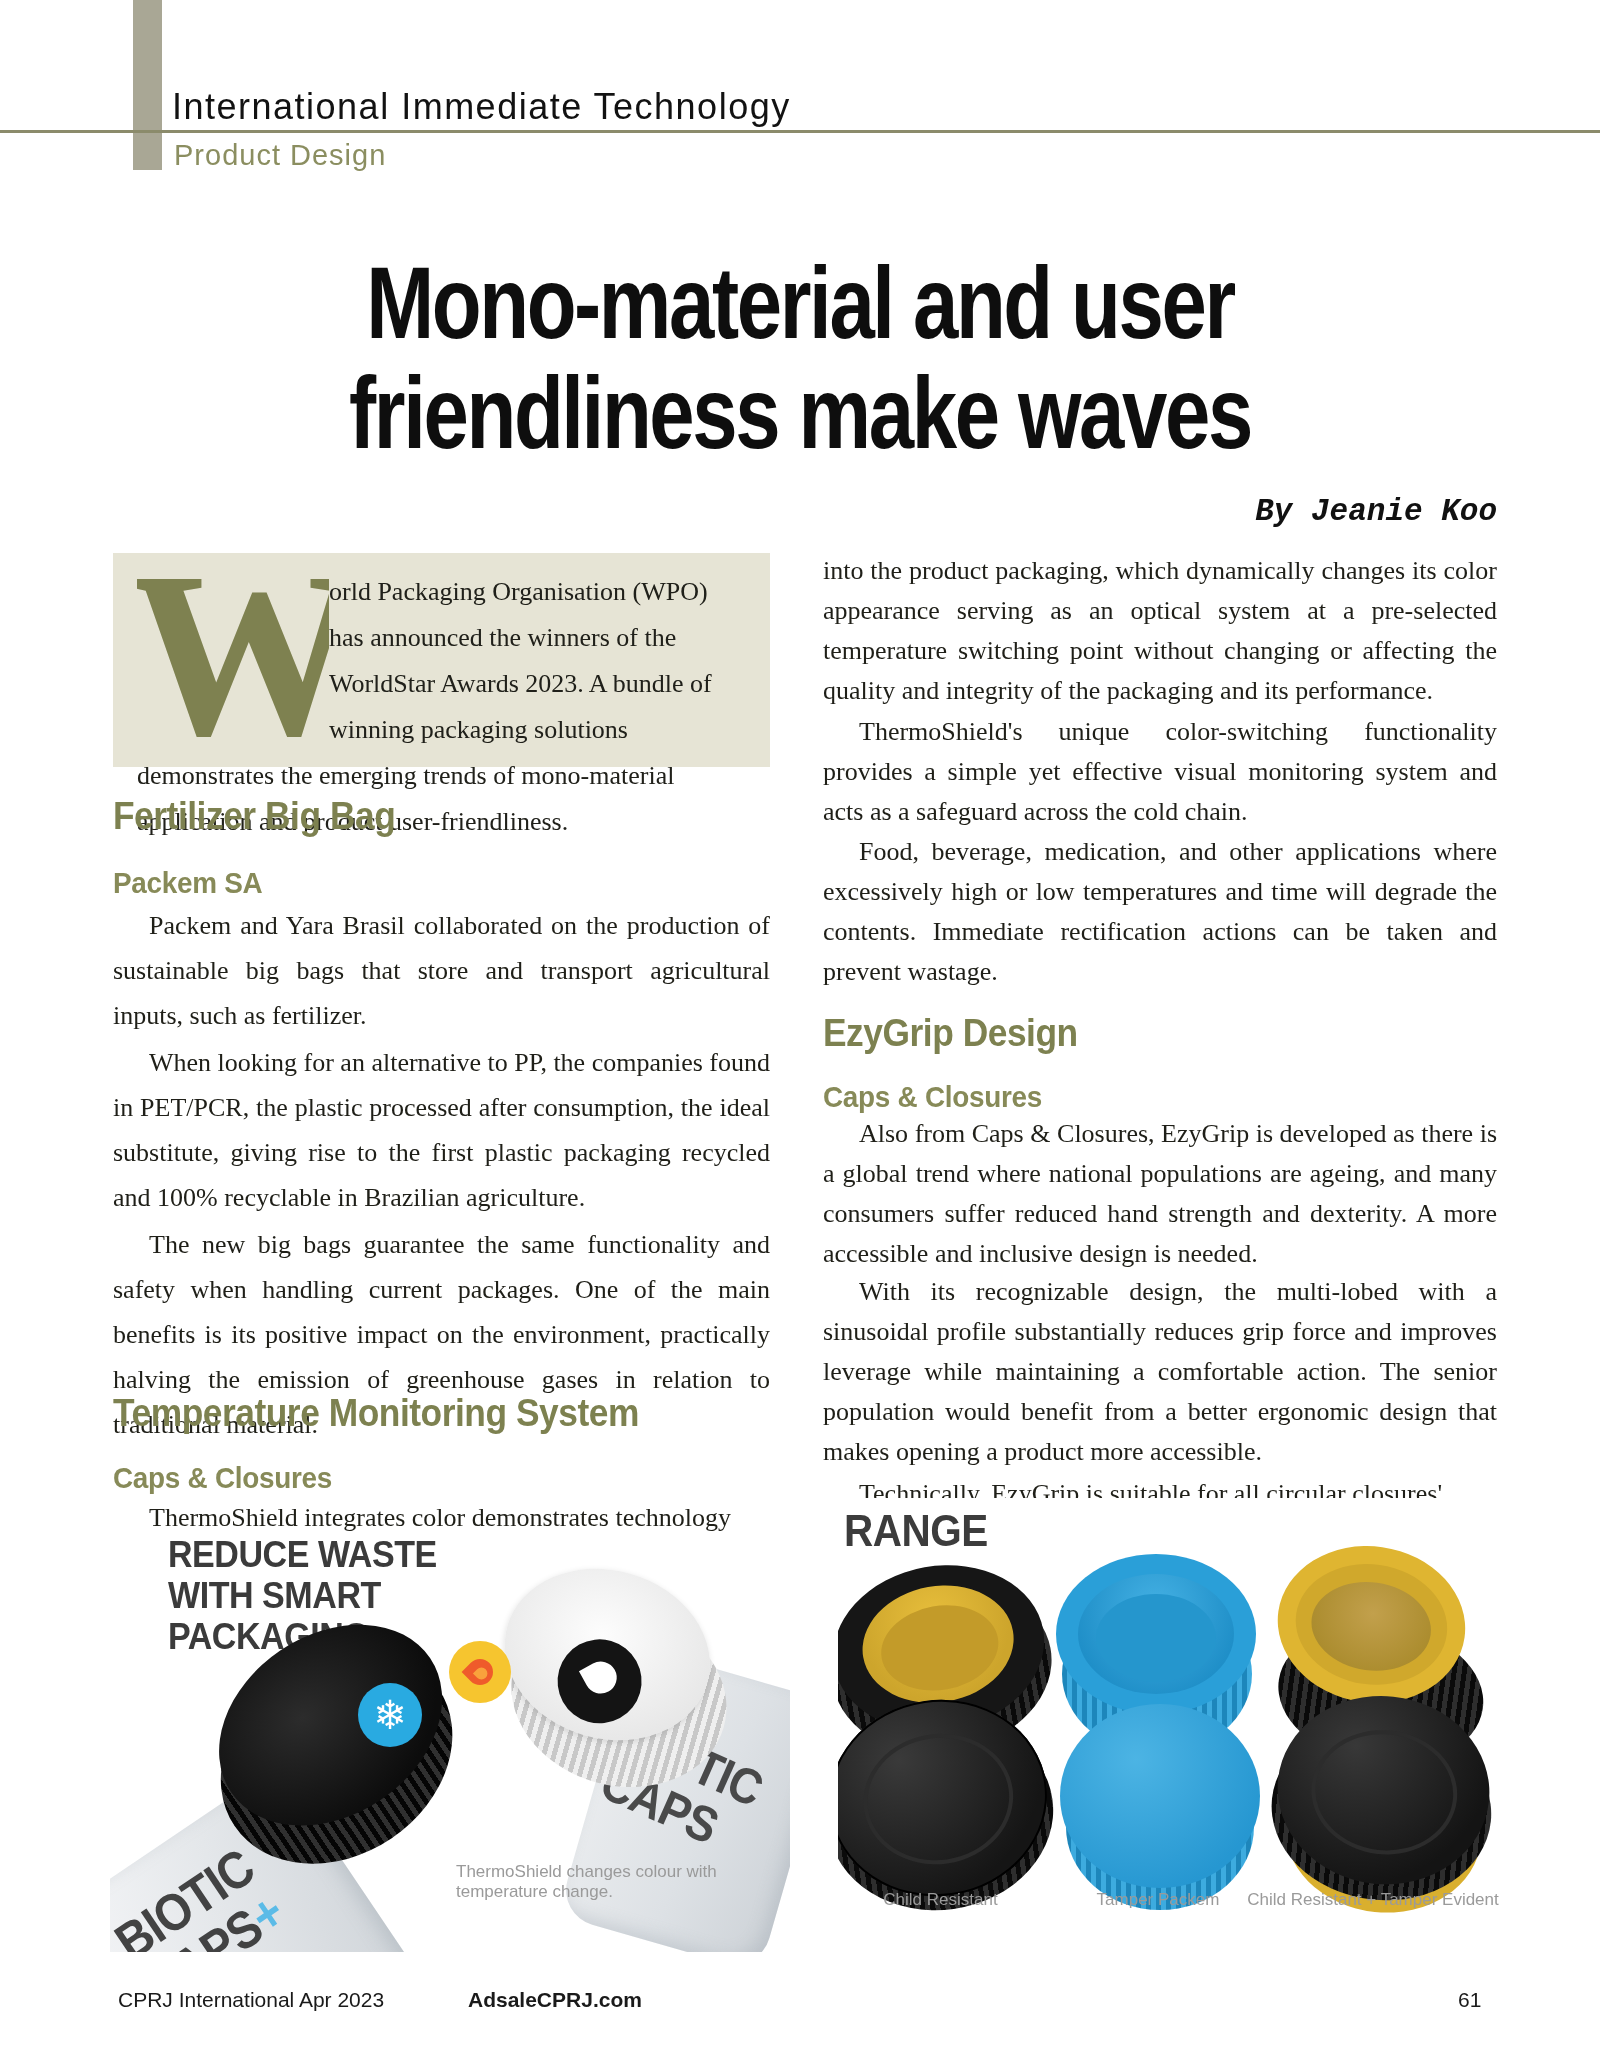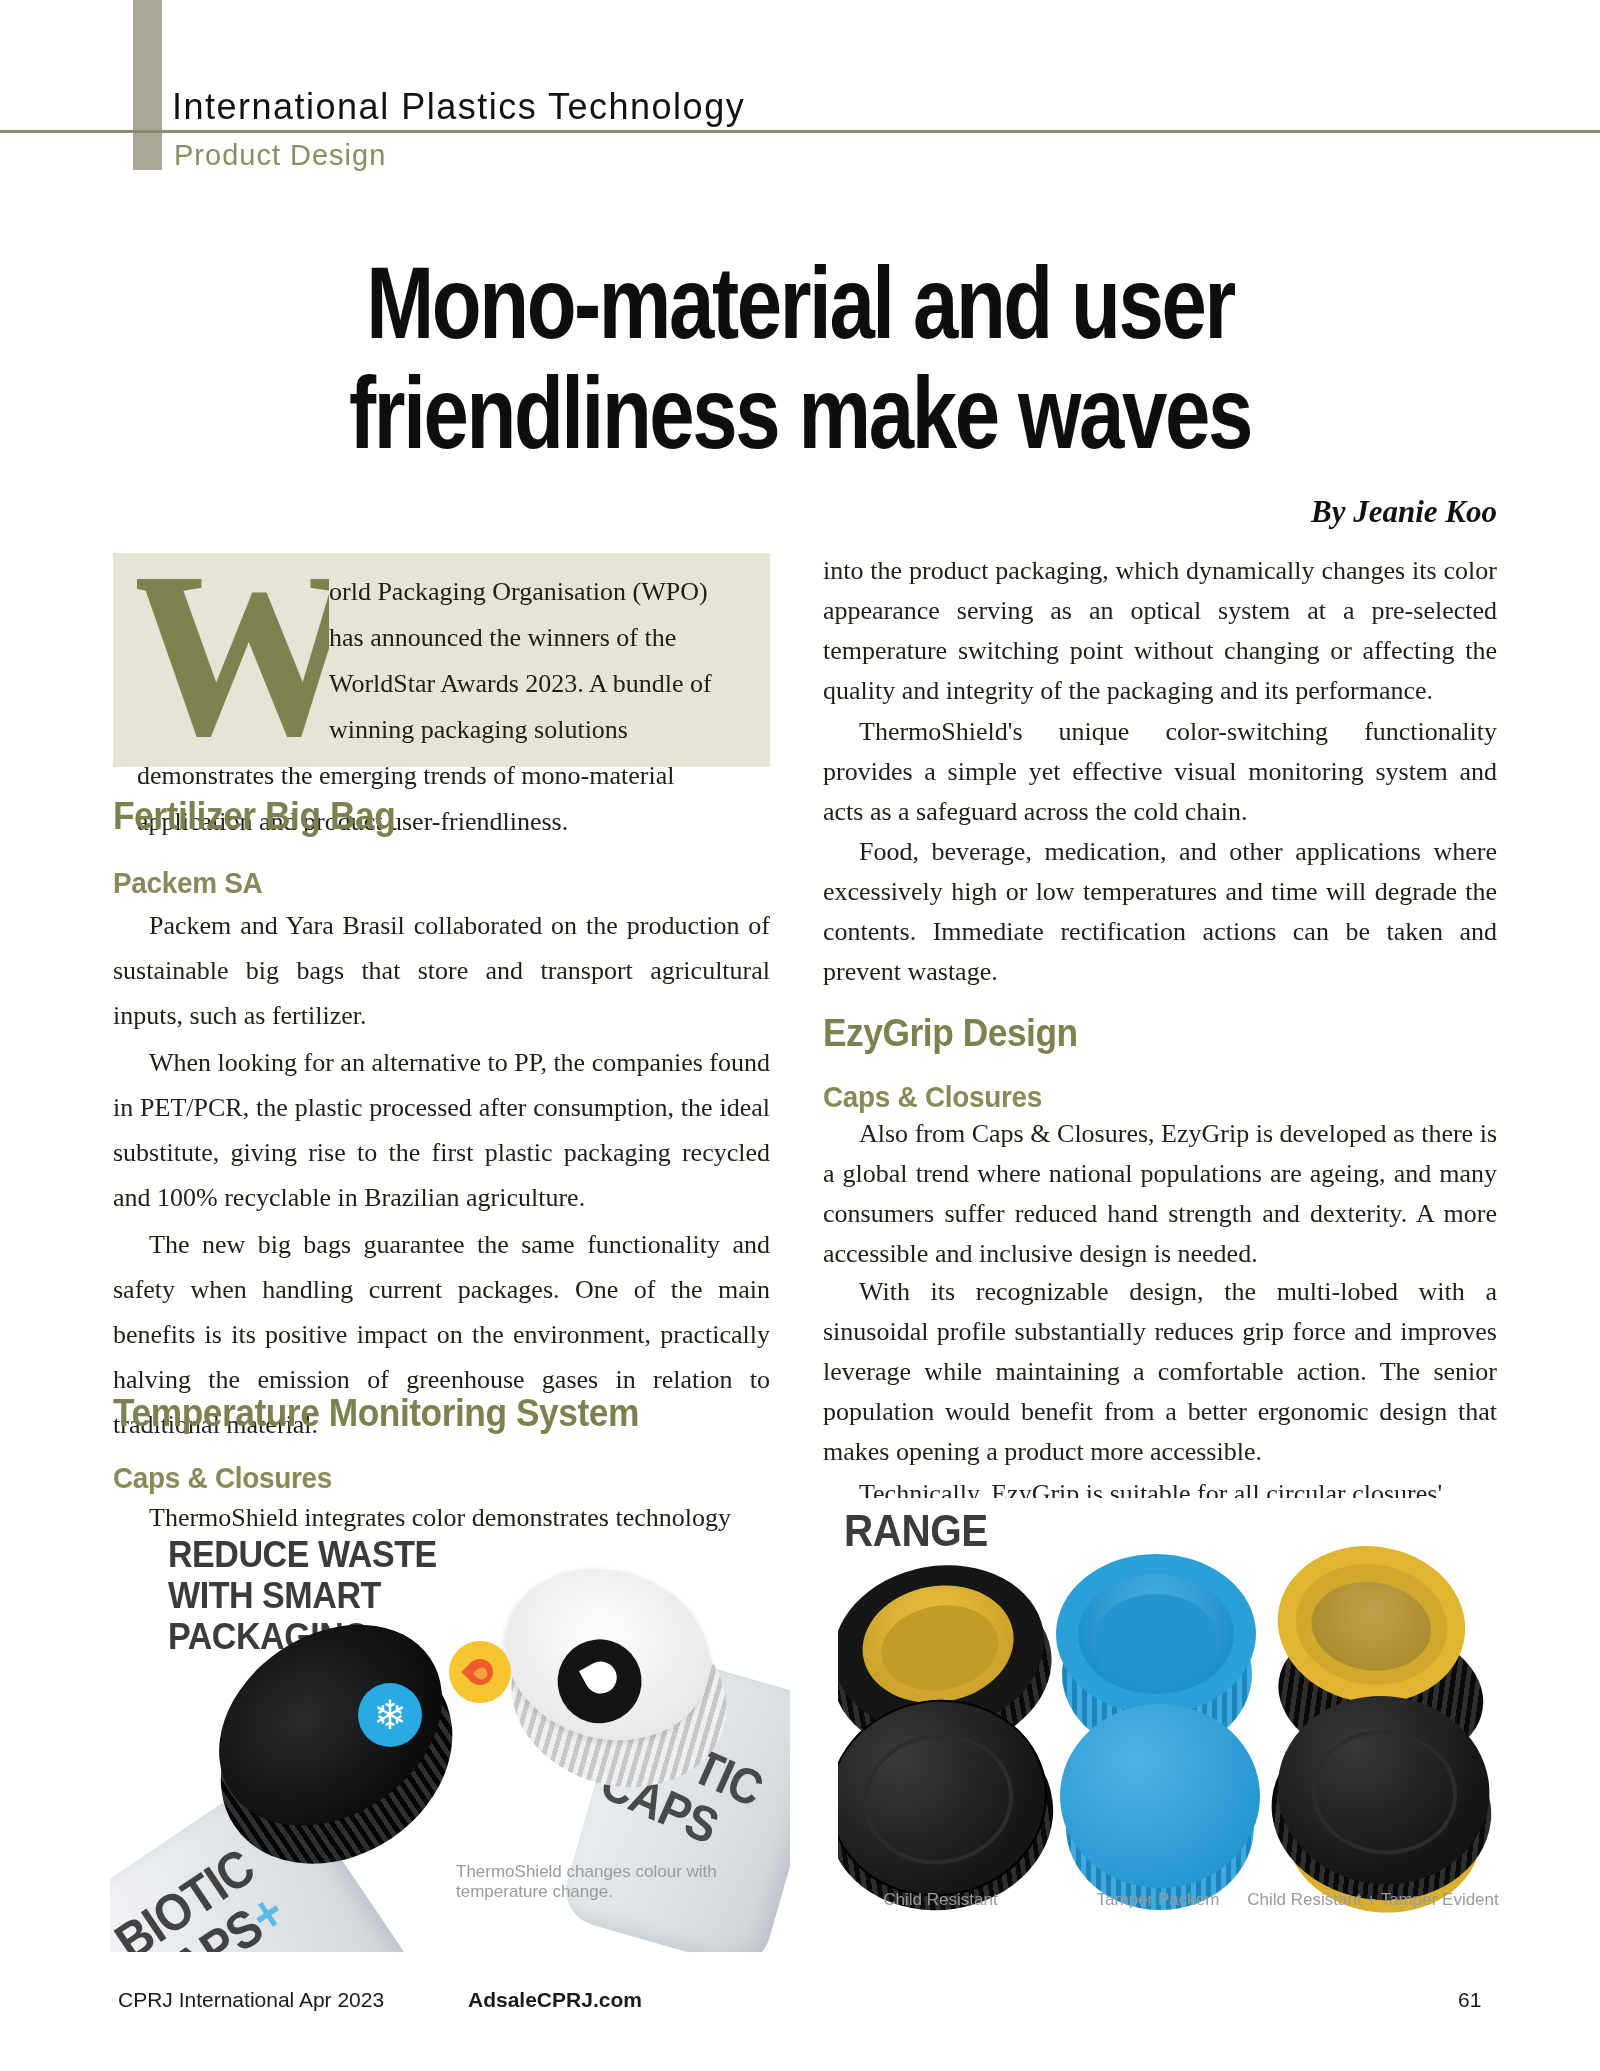--- a/index.html
+++ b/index.html
@@ -13,21 +13,21 @@
            font-size:36px; font-weight:400; letter-spacing:1.5px; color:#121212; white-space:nowrap; }
   .hrule { position:absolute; left:0; top:130px; width:1600px; height:3px; background:#8b8b6b; }
   .section-label { position:absolute; left:174px; top:139px; font-family:"Liberation Sans",sans-serif;
            font-size:29px; font-weight:400; letter-spacing:1px; color:#8b8e60; white-space:nowrap; }
 
   
   .title-block { position:absolute; left:0; top:248px; width:1600px; text-align:center; }
   .title-line { display:block; font-family:"Liberation Sans",sans-serif; font-weight:700;
                 font-size:102px; line-height:110px; letter-spacing:-3px; color:#0e0e0e;
                 transform:scaleX(0.8); white-space:nowrap; }
-  .byline { position:absolute; right:103px; top:494px; font-family:Liberation Serif, serif;
+  .byline { position:absolute; right:103px; top:494px; font-family:Liberation Mono, monospace;
             font-style:italic; font-weight:700; font-size:31px; color:#111; }
 
   
   .intro-box { position:absolute; left:113px; top:553px; width:657px; height:214px;
                background:#e6e4d5; box-sizing:border-box; padding:16px 26px 0 24px; }
   .dropcap { float:left; width:192px; height:182px; overflow:hidden;
              font-family:"Liberation Serif",serif; font-weight:700; color:#7e8150;
              font-size:235px; line-height:170px; text-indent:-8px; }
   .intro-text { font-size:26px; line-height:46px; text-align:justify; color:#20201a; }
 
@@ -113,21 +113,21 @@
   .f-journal { left:118px; }
   .f-site { left:468px; font-weight:700; }
   .f-page { left:1458px; }
 </style>
 </head>
 <body>
 
 <div class="page">
 
   <div class="vbar"></div>
-  <div class="brand">International Plastics Technology</div>
+  <div class="brand">International Immediate Technology</div>
   <div class="hrule"></div>
   <div class="section-label">Product Design</div>
 
   <div class="title-block">
     <span class="title-line">Mono-material and user</span>
     <span class="title-line">friendliness make waves</span>
   </div>
   <div class="byline">By Jeanie Koo</div>
 
   <div class="intro-box">

